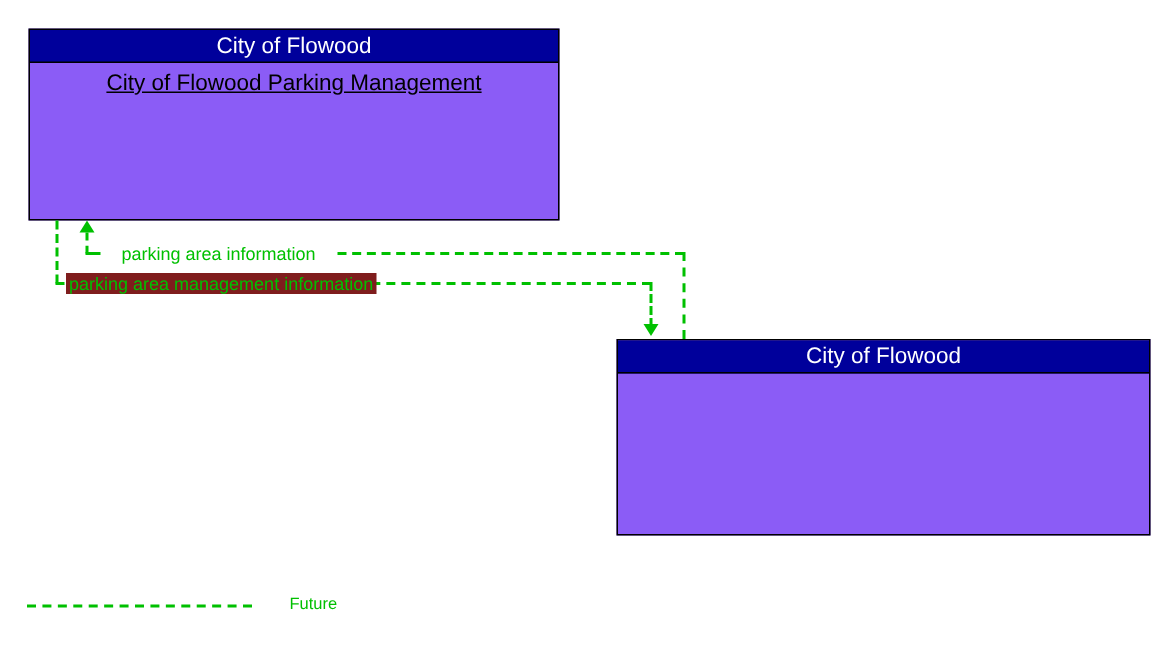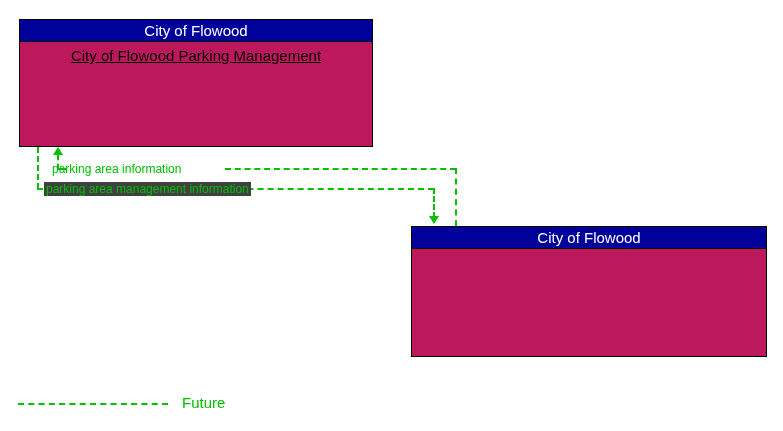--- a/index.html
+++ b/index.html
@@ -16,21 +16,21 @@
     height: 431px;
     background: #ffffff;
     overflow: hidden;
   }
 
   
   .node {
     position: absolute;
     box-sizing: border-box;
     border: 1px solid #000000;
-    background: #be185d;
+    background: #8b5cf6;
   }
   .node-title {
     box-sizing: border-box;
     background: #00009B;
     color: #ffffff;
     font-size: 15px;
     line-height: 21px;
     height: 22px;
     text-align: center;
     white-space: nowrap;
@@ -109,24 +109,24 @@
   #legend-line {
     position: absolute;
     left: 0;
     top: 8px;
     width: 150px;
     border-top: 2px dashed #00C000;
     height: 0;
   }
   #legend-label {
     position: absolute;
-    left: 164px;
+    left: 175px;
     top: 0;
     color: #00C000;
-    font-size: 15px;
+    font-size: 11px;
     line-height: 16px;
     white-space: nowrap;
     text-align: right;
   }
 </style>
 </head>
 <body>
 
 <div id="canvas">
 
@@ -140,28 +140,28 @@
   </div>
 
   <div class="seg seg-v" style="left:455px; top:168px; height:58px;"></div>
 
   <div class="seg seg-h" style="left:225px; top:168px; width:231px;"></div>
 
   <div class="seg seg-v" style="left:57px; top:155px; height:14px;"></div>
 
   <div class="seg seg-h" style="left:57px; top:168px; width:10px;"></div>
   <div class="arrow arrow-up" style="left:53px; top:147px;"></div>
-  <div class="flow-label" style="left:52px; top:162px;">parking area information</div>
+  <div class="flow-label" style="left:81px; top:162px;">parking area information</div>
 
   <div class="seg seg-v" style="left:37px; top:147px; height:42px;"></div>
 
   <div class="seg seg-h" style="left:37px; top:188px; width:397px;"></div>
 
   <div class="seg seg-v" style="left:433px; top:188px; height:30px;"></div>
   <div class="arrow arrow-down" style="left:429px; top:216px;"></div>
-  <div class="flow-label" style="left:44px; top:182px; background:#404040; padding:0 2px;">parking area management information</div>
+  <div class="flow-label" style="left:44px; top:182px; background:#7f1d1d; padding:0 2px;">parking area management information</div>
 
   <div id="legend">
     <div id="legend-line"></div>
     <div id="legend-label">Future</div>
   </div>
 
 </div>
 
 </body></html>

